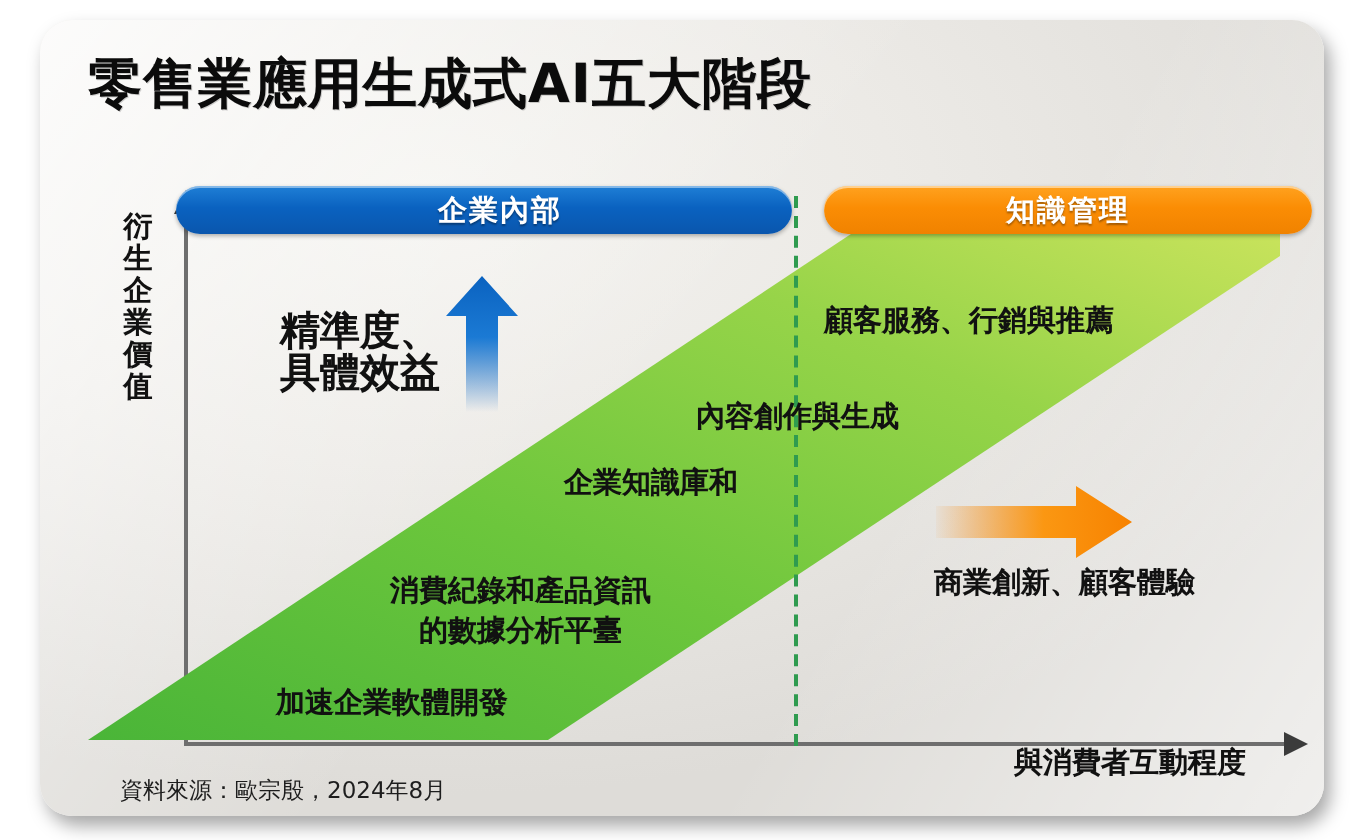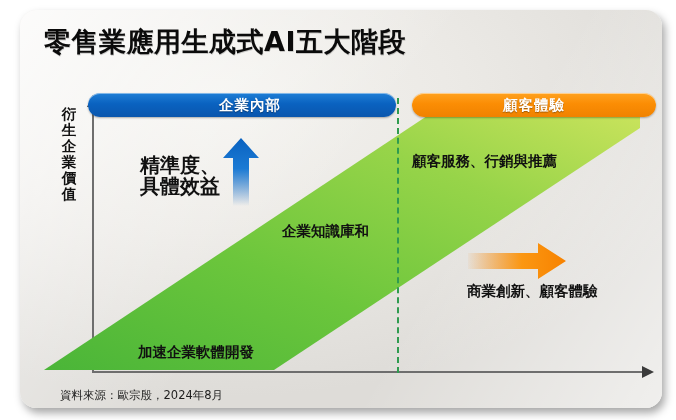--- a/index.html
+++ b/index.html
@@ -172,21 +172,21 @@
     font-size: 14.5px;
     font-weight: bold;
     color: #111111;
     line-height: 20px;
     white-space: nowrap;
     margin-top: 17px;
   }
 
   .s1 { left: 118px; top: 315px; }
   .s2 { left: 175px; top: 259px; text-align: center; }
-  .s3 { left: 262px; top: 194px; }
+  .s3 { left: 262px; top: 205px; }
   .s4 { left: 328px; top: 172px; }
   .s5 { left: 392px; top: 124px; }
 
   
   .blue-arrow {
     position: absolute;
     left: 203px;
     top: 128px;
     width: 36px;
     height: 68px;
@@ -245,20 +245,21 @@
     <div class="axis-x-head"></div>
 
     <div class="axis-y-label">
       <span>衍</span>
       <span>生</span>
       <span>企</span>
       <span>業</span>
       <span>價</span>
       <span>值</span>
     </div>
+    <div class="axis-x-label">與消費者互動程度</div>
 
     <div class="band-wrap">
       <svg class="band-svg" width="596" height="256" viewBox="0 0 596 256">
         <defs>
           <linearGradient id="bandGrad" x1="0" y1="1" x2="1" y2="0">
             <stop offset="0%" stop-color="#4ab538"></stop>
             <stop offset="38%" stop-color="#6cc63c"></stop>
             <stop offset="72%" stop-color="#97d449"></stop>
             <stop offset="100%" stop-color="#c9e35c"></stop>
           </linearGradient>
@@ -266,32 +267,39 @@
         <polygon points="0,256 230,256 596,14 596,0 386,0 0,256" fill="url(#bandGrad)"></polygon>
       </svg>
     </div>
 
     <div class="divider"></div>
 
     <div class="pill pill-internal">
       <span>企業內部</span>
     </div>
     <div class="pill pill-external">
-      <span>顧客體驗</span>
+      <span>知識管理</span>
     </div>
 
     <div class="stage-label s1">
       <div>加速企業軟體開發</div>
     </div>
 
+    <div class="stage-label s2">
+      <div>消費紀錄和產品資訊</div>
+      <div>的數據分析平臺</div>
+    </div>
 
     <div class="stage-label s3">
       <div>企業知識庫和</div>
     </div>
 
+    <div class="stage-label s4">
+      <div>內容創作與生成</div>
+    </div>
 
     <div class="stage-label s5">
       <div>顧客服務、行銷與推薦</div>
     </div>
 
     <svg class="blue-arrow" viewBox="0 0 36 68">
       <defs>
         <linearGradient id="blueGrad" x1="0" y1="0" x2="0" y2="1">
           <stop offset="0%" stop-color="#0a62c0"></stop>
           <stop offset="45%" stop-color="#1b7ad4"></stop>

